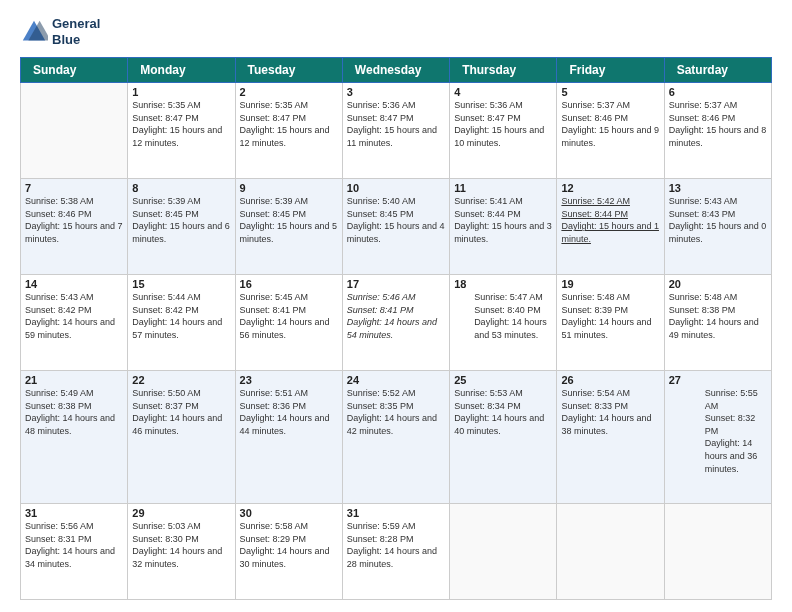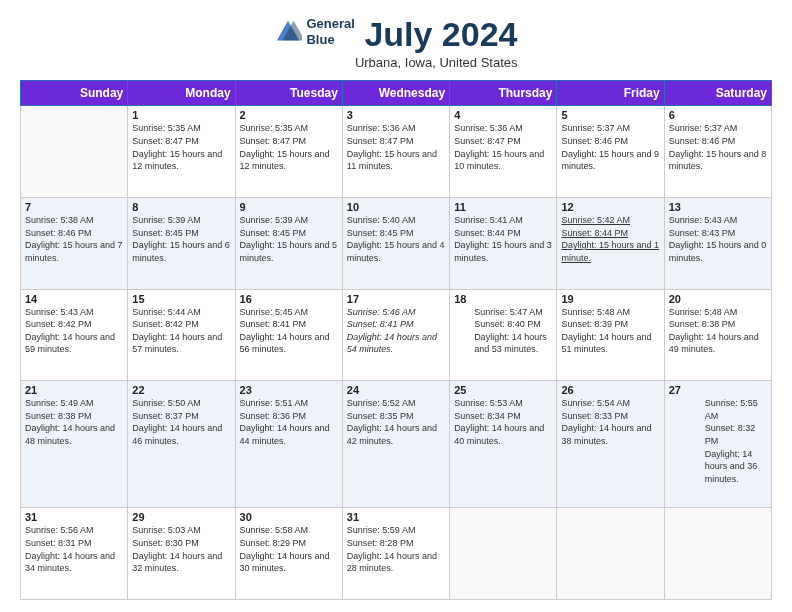--- a/index.html
+++ b/index.html
@@ -12,21 +12,21 @@
     }
     .page {
       width: 792px;
       height: 612px;
       padding: 16px 20px 12px 20px;
       display: flex;
       flex-direction: column;
     }
     .header {
       display: flex;
-      justify-content: center;
+      justify-content: flex-start;
       align-items: flex-start;
       margin-bottom: 10px;
     }
     .logo {
       display: flex;
       align-items: center;
       gap: 4px;
     }
     .logo-text {
       font-size: 13px;
@@ -53,26 +53,26 @@
       margin-top: 2px;
     }
     .calendar {
       flex: 1;
       border: 1px solid #ccc;
       border-collapse: collapse;
       width: 100%;
       table-layout: fixed;
     }
     .calendar th {
-      background-color: #6d28d9;
+      background-color: #0f766e;
       color: #fff;
       font-size: 12px;
       font-weight: bold;
-      padding: 5px 4px;
-      text-align: right;
+      padding: 5px 12px;
+      text-align: left;
       border: 1px solid #2d6bbd;
     }
     .calendar td {
       vertical-align: top;
       border: 1px solid #ccc;
       padding: 3px 4px;
       font-size: 9.5px;
       color: #333;
       height: 78px;
     }
@@ -102,24 +102,20 @@
   <div class="header">
     <div class="logo">
       <svg class="logo-icon" viewBox="0 0 40 40">
         <polygon points="20,4 36,32 4,32" fill="#2d6bbd" opacity="0.85"></polygon>
         <polygon points="28,4 44,32 12,32" fill="#1a3a5c" opacity="0.5"></polygon>
       </svg>
       <div class="logo-text">
         <span>General</span><br>
         <span>Blue</span>
       </div>
-    </div>
-    <div class="title-block">
-      <div class="main-title">July 2024</div>
-      <div class="subtitle">Urbana, Iowa, United States</div>
     </div>
   </div>
 
   <table class="calendar">
     <thead>
       <tr>
         <th>Sunday</th>
         <th>Monday</th>
         <th>Tuesday</th>
         <th>Wednesday</th>

